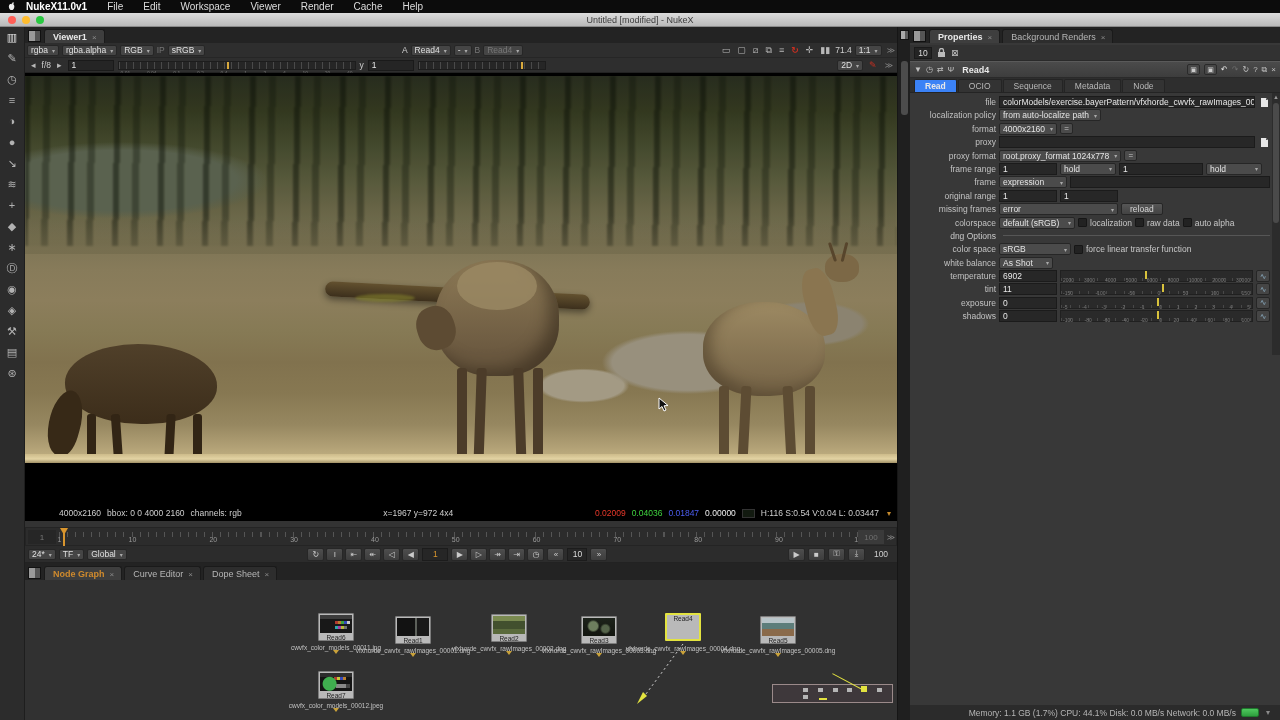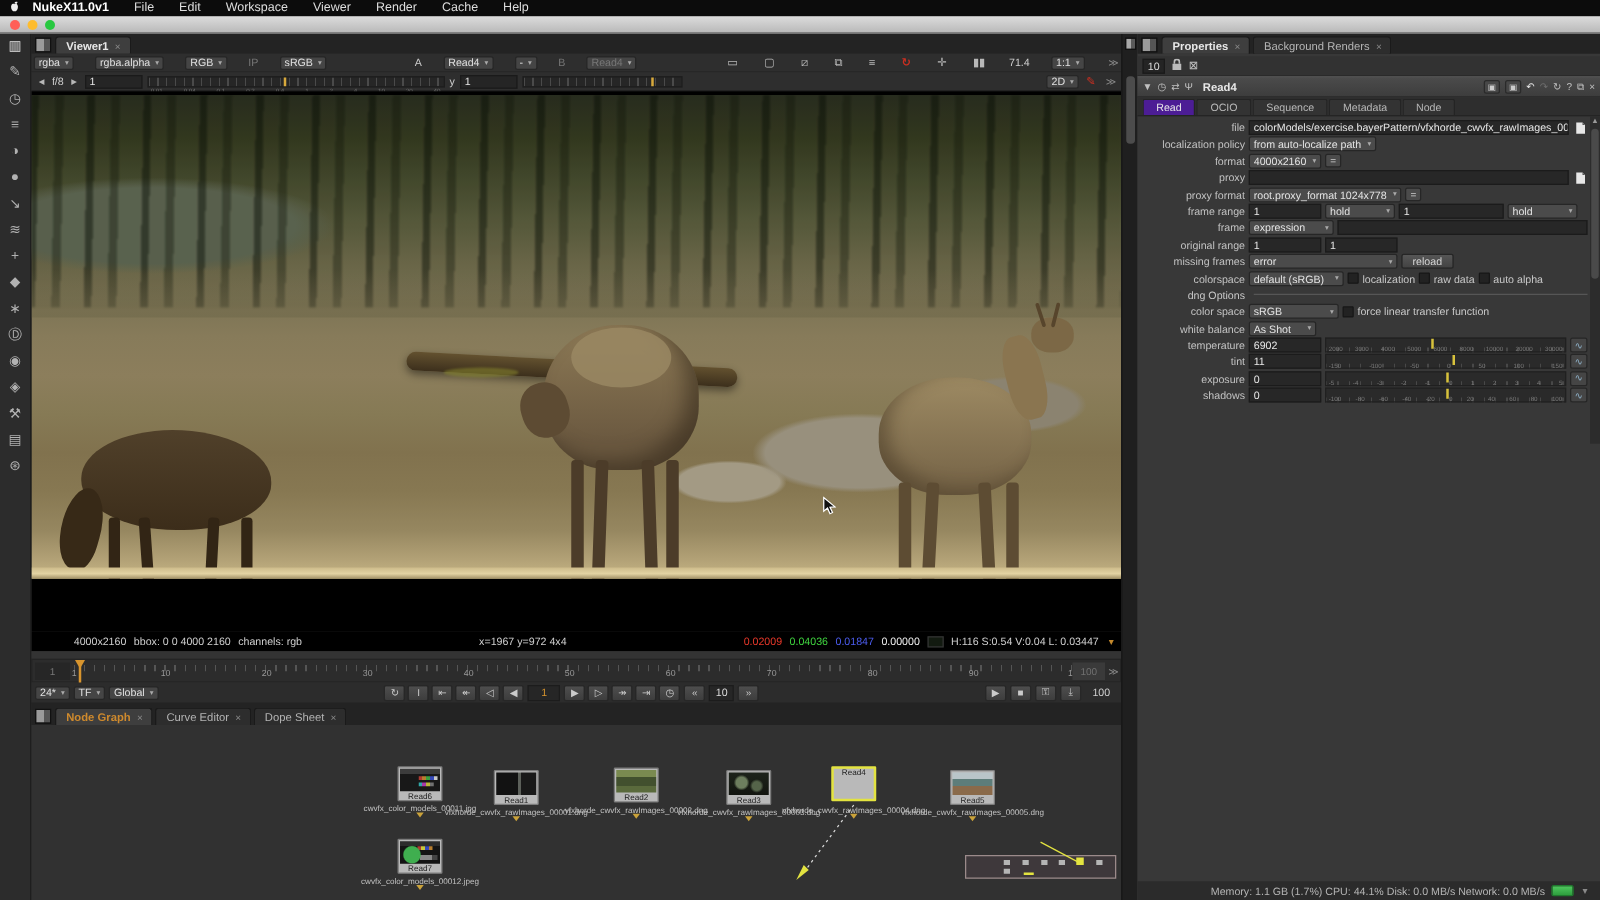--- a/index.html
+++ b/index.html
@@ -26,21 +26,21 @@
   #center{position:absolute;left:25px;top:27px;width:872px;height:693px;background:#333;}
   .paneltab-bar{position:absolute;left:0;width:100%;height:16px;background:#232323;display:flex;align-items:flex-end;}
   .panel-grip{width:13px;height:12px;margin:0 3px 1px 3px;background:linear-gradient(90deg,#9a9a9a 0 6px,#555 6px);border:1px solid #111;}
   .ptab{height:14px;padding:1px 7px 0 8px;font-size:9px;color:#b5b5b5;background:#2d2d2d;border:1px solid #1a1a1a;border-bottom:none;
     border-radius:3px 3px 0 0;margin-right:2px;display:flex;align-items:center;gap:5px;}
   .ptab.active{background:#3e3e3e;color:#e8e8e8;font-weight:bold;}
   .ptab.orange{color:#cf8a2d;}
   .tabx{color:#8a8a8a;font-size:8px;font-weight:normal;}
   
   #vtoolbar1{top:16px;height:15px;position:absolute;width:100%;background:#2e2e2e;border-bottom:1px solid #262626;
-    display:flex;align-items:center;font-size:8.5px;color:#cfcfcf;padding:0 2px;gap:17px;}
+    display:flex;align-items:center;font-size:8.5px;color:#cfcfcf;padding:0 2px;gap:3px;}
   #vtoolbar2{top:31px;height:15px;position:absolute;width:100%;background:#2e2e2e;border-bottom:1px solid #222;
     display:flex;align-items:center;font-size:8.5px;color:#cfcfcf;padding:0 4px;gap:4px;}
   .dd{background:#454545;border:1px solid #262626;border-radius:2px;padding:0 3px;height:11px;display:inline-flex;
     align-items:center;gap:4px;color:#e0e0e0;}
   .dd .caret{font-size:6px;color:#aaa;}
   .dim{color:#777;}
   .vicon{color:#b8b8b8;font-size:9px;padding:0 2px;}
   .vicon.red{color:#c92f21;font-weight:bold;}
   .chev{color:#8a8a8a;font-size:8px;margin-left:2px;}
   .slider-strip{height:9px;background:#262626;border:1px solid #1d1d1d;position:relative;
@@ -167,21 +167,21 @@
   #rightpanel{position:absolute;left:910px;top:27px;width:370px;height:693px;background:#383838;}
   #ptoolrow{position:absolute;top:18px;left:0;width:100%;height:16px;background:#323232;display:flex;align-items:center;gap:5px;padding:0 4px;border-bottom:1px solid #2a2a2a;}
   #maxpanels{background:#242424;border:1px solid #1a1a1a;color:#ddd;font-size:8.5px;height:12px;min-width:18px;display:inline-flex;align-items:center;justify-content:center;}
   #pnodehdr{position:absolute;top:34px;left:0;width:100%;height:17px;background:linear-gradient(180deg,#4b4b4b,#3d3d3d);
     border-top:1px solid #5a5a5a;border-bottom:1px solid #2a2a2a;display:flex;align-items:center;gap:4px;padding:0 4px;font-size:9px;color:#c8c8c8;}
   .hicon{font-size:8px;color:#c0c0c0;}
   .hbtn{width:13px;height:11px;background:#474747;border:1px solid #2a2a2a;border-radius:2px;display:inline-flex;align-items:center;justify-content:center;font-size:7px;color:#ccc;}
   #node-title{font-weight:bold;color:#e8e8e8;margin-left:4px;flex:0 0 auto;}
   #pnodetabs{position:absolute;top:51px;left:0;width:100%;height:15px;background:#2e2e2e;display:flex;align-items:flex-end;padding-left:4px;border-bottom:1px solid #242424;}
   .ntab{height:13px;padding:0 10px;font-size:8.5px;color:#b8b8b8;display:flex;align-items:center;background:#333;border:1px solid #242424;border-bottom:none;border-radius:2px 2px 0 0;margin-right:1px;}
-  .ntab.active{background:#4c1d95;color:#e8e8e8;}
+  .ntab.active{background:#3b82f6;color:#e8e8e8;font-weight:bold;}
   #pfields{position:absolute;top:66px;left:0;width:362px;padding:3px 2px 0 0;display:flex;flex-direction:column;gap:1.4px;font-size:8.5px;}
   .prow{display:flex;align-items:center;height:12px;gap:3px;}
   .plabel{width:86px;text-align:right;color:#c2c2c2;flex:0 0 86px;}
   .pinput{background:#272727;border:1px solid #1b1b1b;color:#e8e8e8;height:12px;display:inline-flex;align-items:center;padding:0 3px;overflow:hidden;white-space:nowrap;}
   .grow{flex:1;}
   .pdd{background:#4b4b4b;border:1px solid #262626;border-radius:2px;color:#e4e4e4;height:12px;display:inline-flex;align-items:center;gap:5px;padding:0 3px;}
   .pdd .caret{font-size:6px;color:#aaa;}
   .pbtn{background:linear-gradient(180deg,#565656,#434343);border:1px solid #262626;border-radius:2px;color:#d8d8d8;height:12px;padding:0 8px;display:inline-flex;align-items:center;}
   .eqbtn{width:13px;height:11px;background:#4b4b4b;border:1px solid #262626;border-radius:2px;color:#ccc;display:inline-flex;align-items:center;justify-content:center;font-size:8px;}
   .cb{width:9px;height:9px;background:#222;border:1px solid #161616;border-radius:1px;display:inline-block;}
@@ -222,20 +222,21 @@
       <span class="menu-item">Help</span>
     </span>
 </div>
 
 <div id="titlebar">
   <span class="tlights">
     <span class="tlight" style="background:#ff5f57"></span>
     <span class="tlight" style="background:#febc2e"></span>
     <span class="tlight" style="background:#28c840"></span>
   </span>
+  <span id="title-text">Untitled [modified] - NukeX</span>
 </div>
 
 <div id="lefttoolbar">
     <span class="tbicon">▥</span>
     <span class="tbicon">✎</span>
     <span class="tbicon">◷</span>
     <span class="tbicon">≡</span>
     <span class="tbicon">◑</span>
     <span class="tbicon">●</span>
     <span class="tbicon">↘</span>

